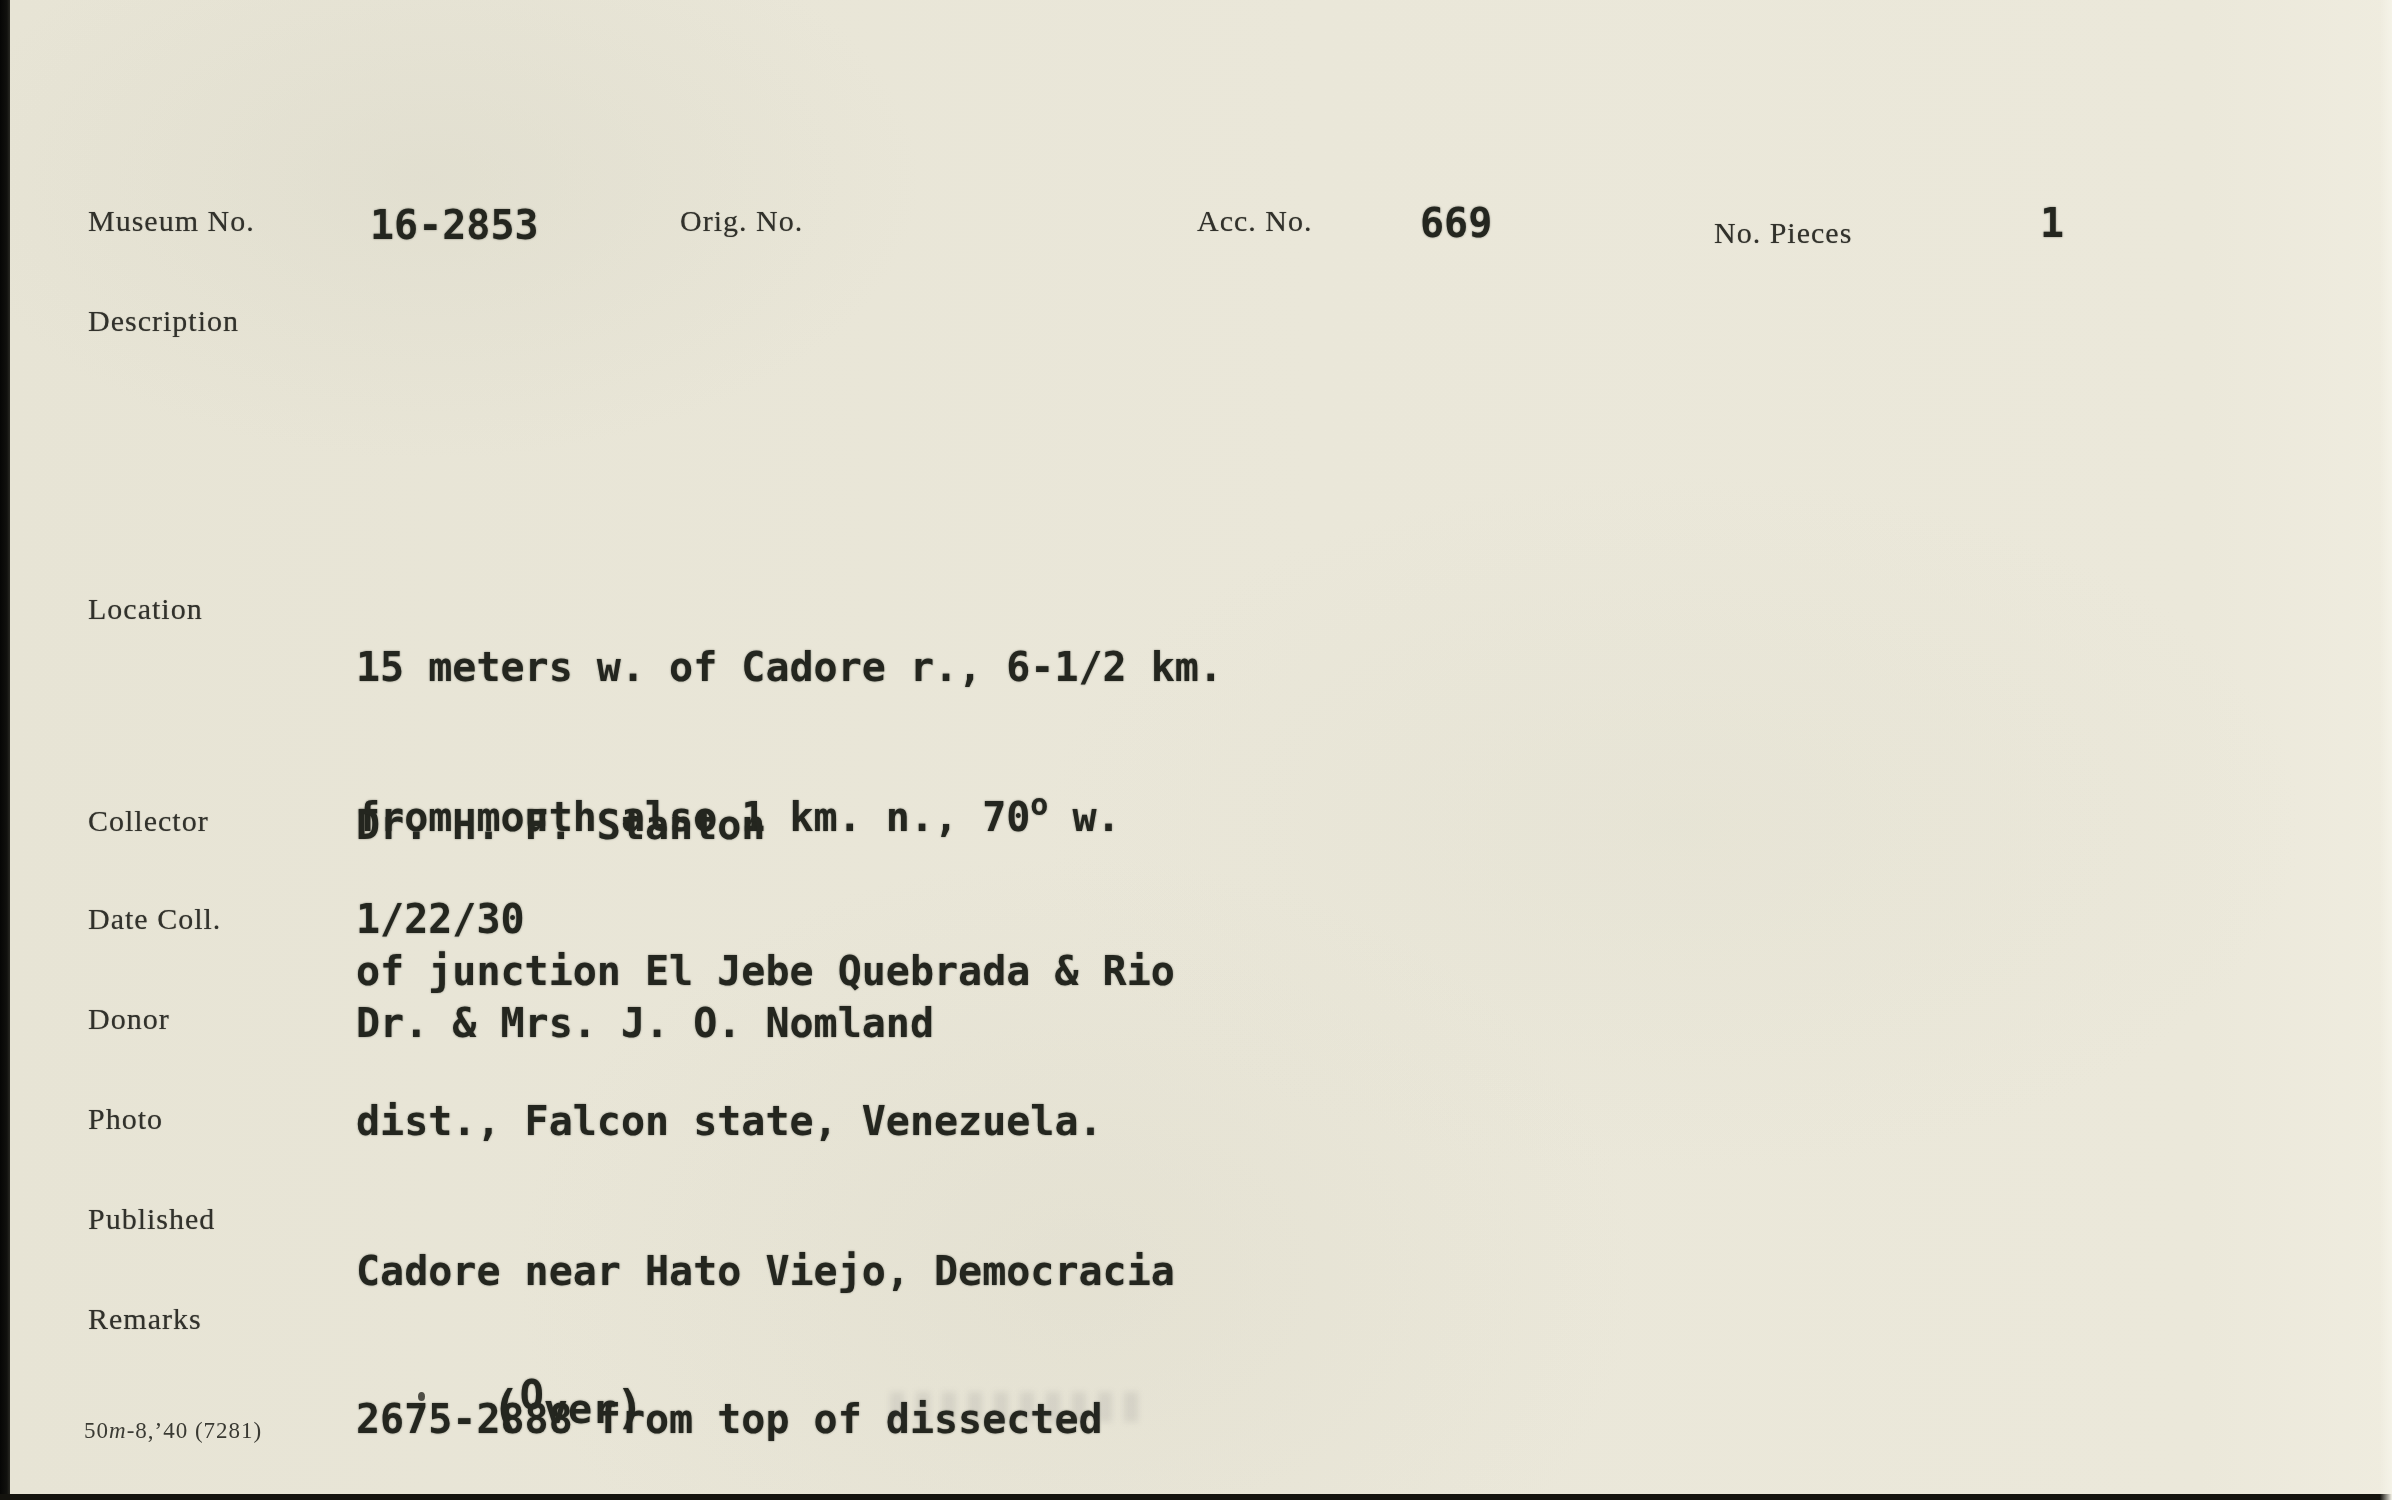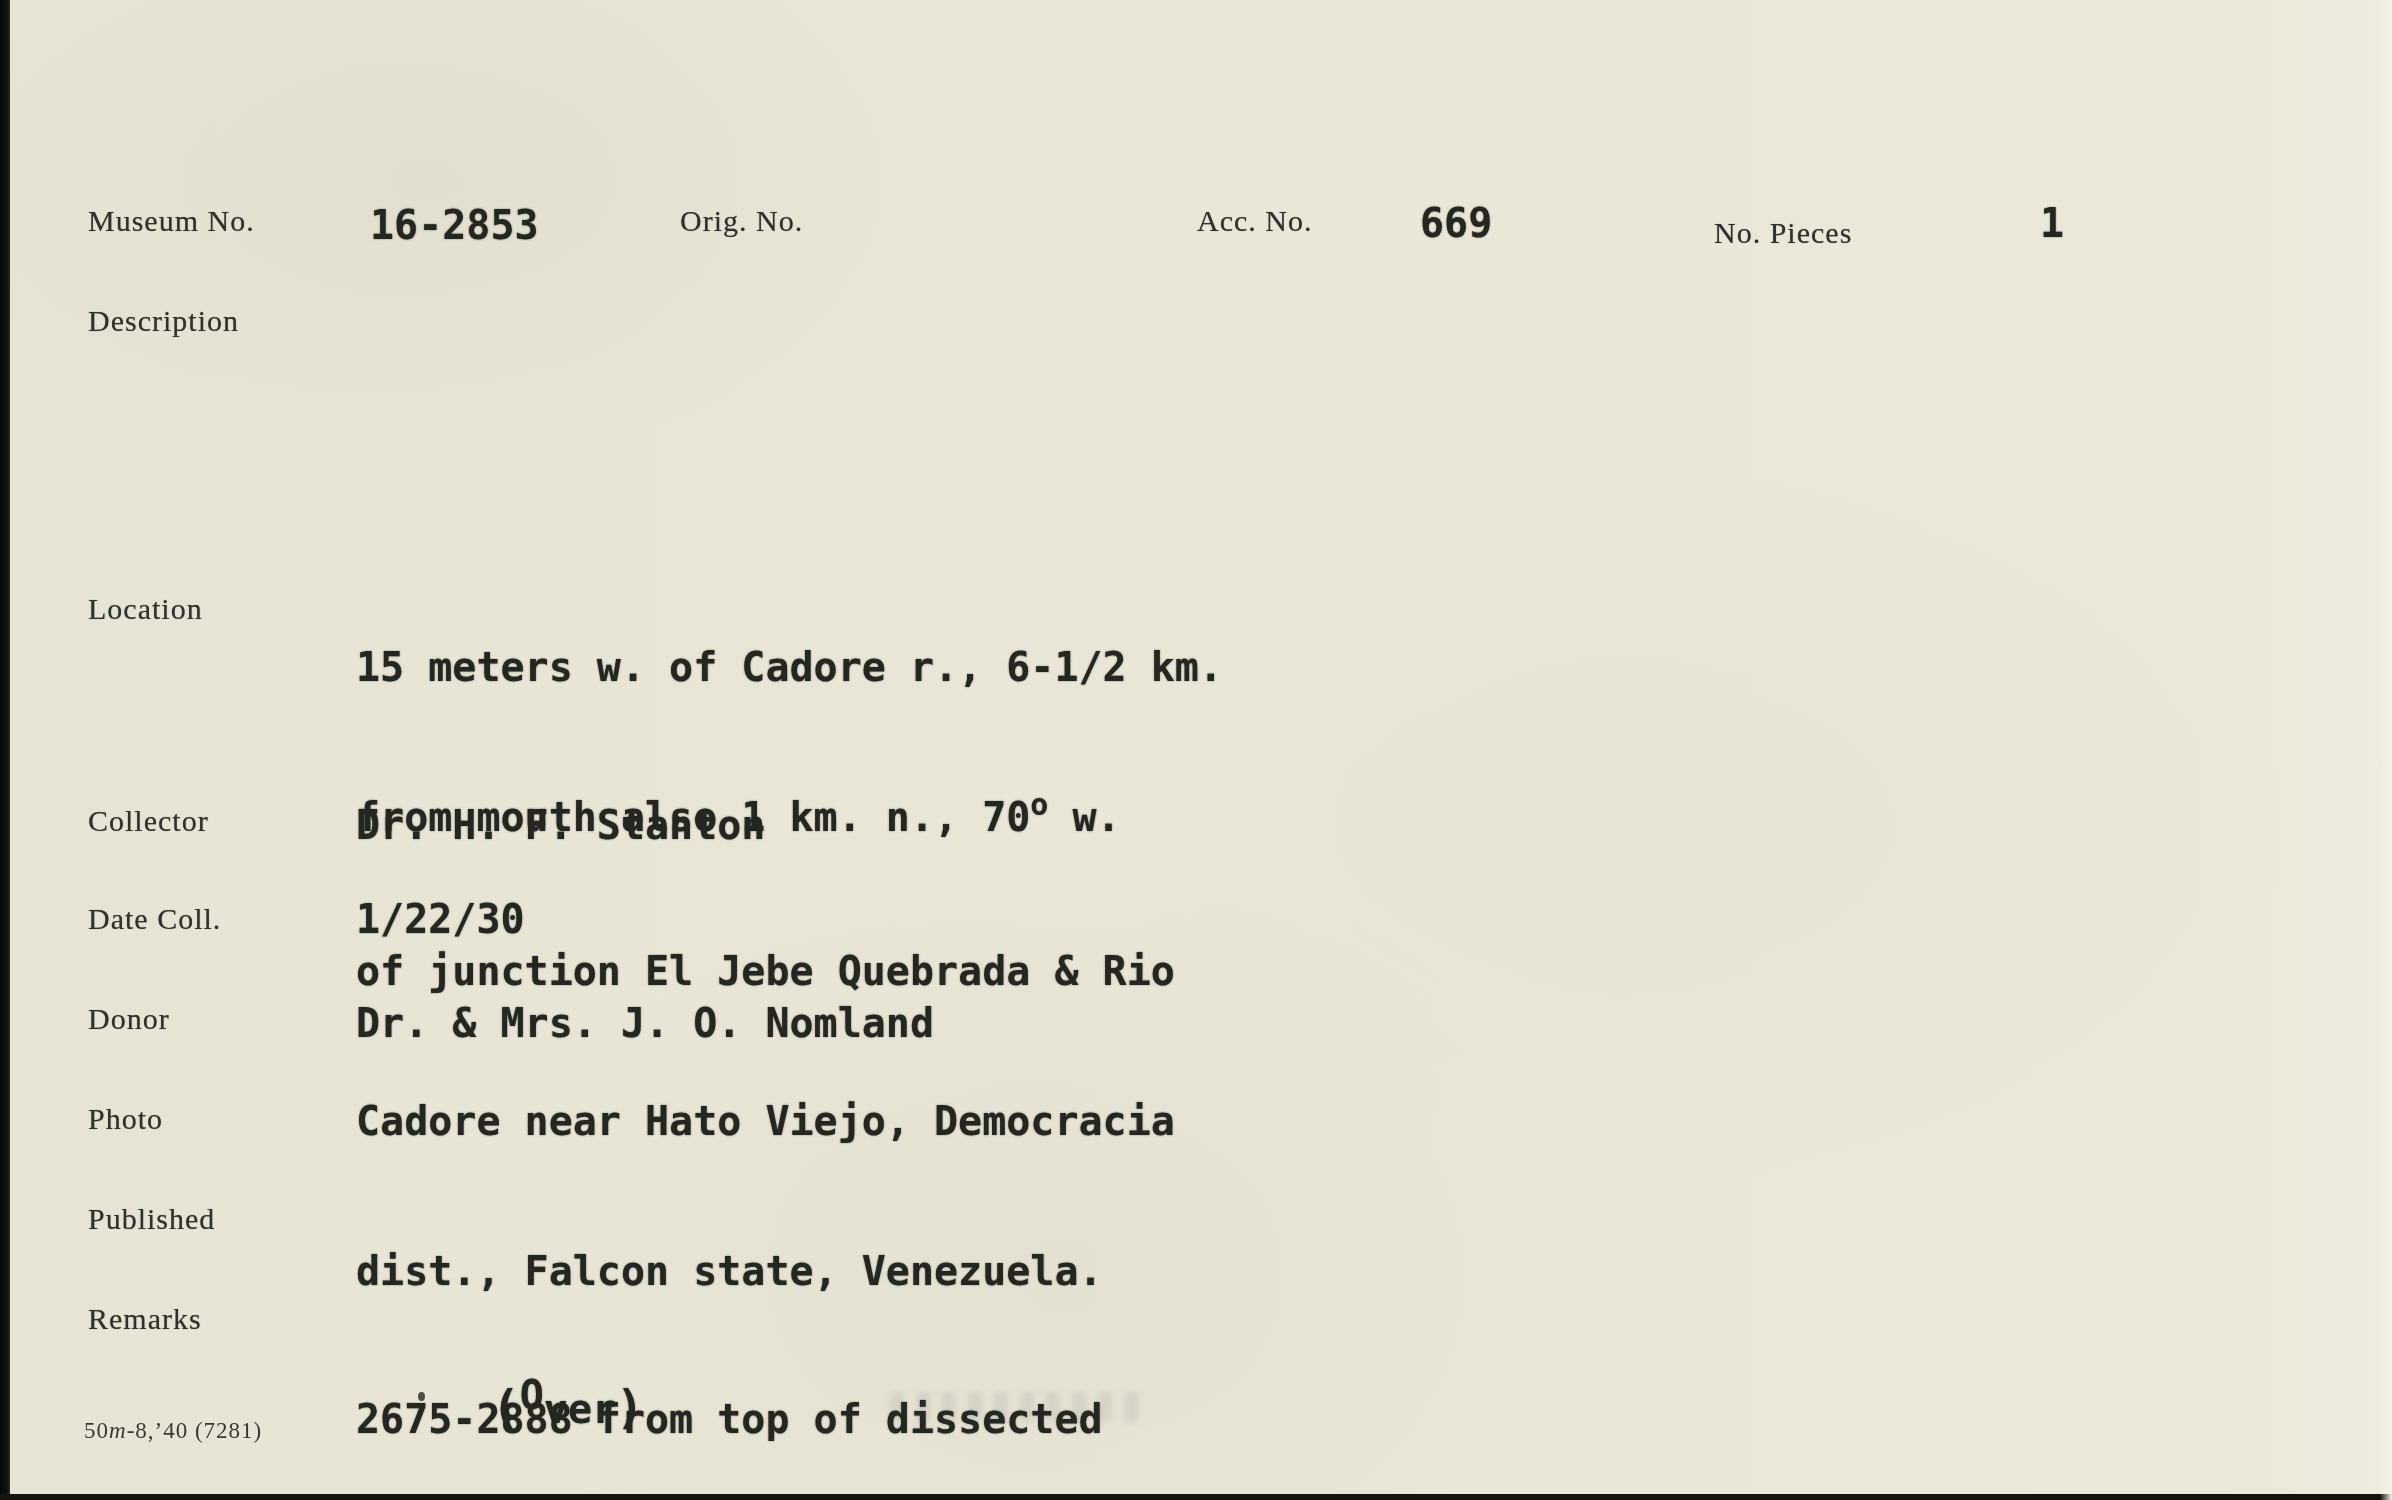--- a/index.html
+++ b/index.html
@@ -105,22 +105,22 @@
   <div class="plabel" style="left:1714px; top:216px;">No. Pieces</div>
   <div class="typed" style="left:2040px; top:198px;">1</div>
 
   <div class="plabel" style="left:88px; top:304px;">Description</div>
 
   <div class="plabel" style="left:88px; top:592px;">Location</div>
   <div class="typed" style="left:356px; top:542px;">
     <div>15 meters w. of Cadore r., 6-1/2 km.</div>
     <div><span>from mouth also 1 km. n., 70</span><span class="sup">o</span><span> w.</span></div>
     <div>of junction El Jebe Quebrada &amp; Rio</div>
+    <div>dist., Falcon state, Venezuela.</div>
     <div>Cadore near Hato Viejo, Democracia</div>
-    <div>dist., Falcon state, Venezuela.</div>
   </div>
 
   <div class="plabel" style="left:88px; top:804px;">Collector</div>
   <div class="typed" style="left:356px; top:800px;">Dr. H. F. Stanton</div>
 
   <div class="plabel" style="left:88px; top:902px;">Date Coll.</div>
   <div class="typed" style="left:356px; top:894px;">1/22/30</div>
 
   <div class="plabel" style="left:88px; top:1002px;">Donor</div>
   <div class="typed" style="left:356px; top:998px;">Dr. &amp; Mrs. J. O. Nomland</div>

